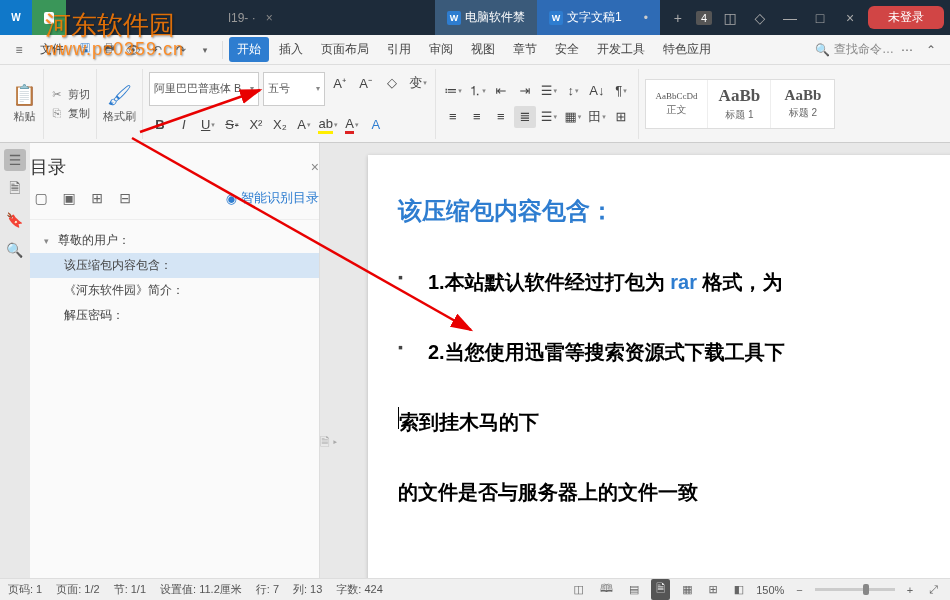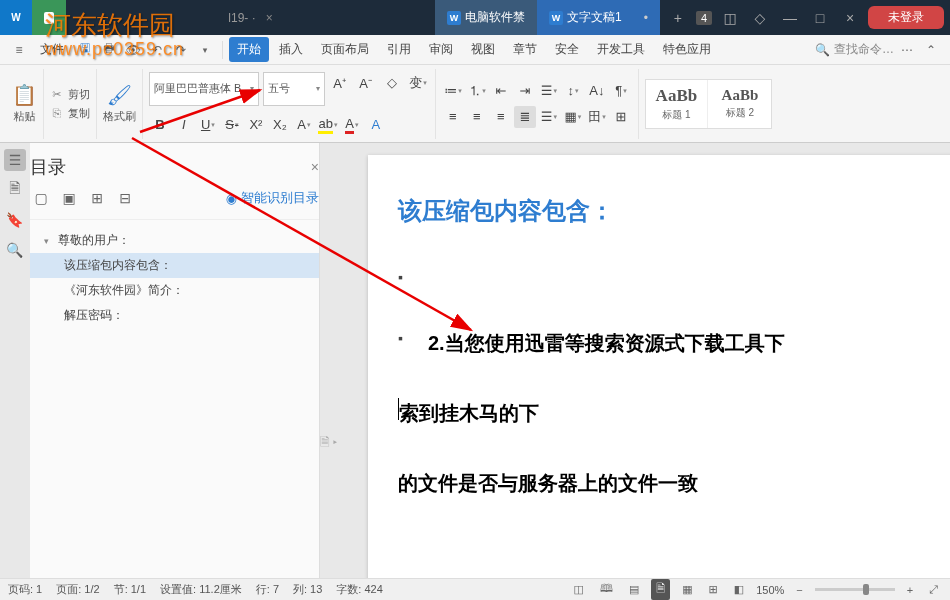--- a/index.html
+++ b/index.html
@@ -242,20 +242,24 @@
       <div class="tbtn" style="background:#ddd">≣</div>
       <div class="tbtn">☰<span class="dd">▾</span></div>
       <div class="tbtn">▦<span class="dd">▾</span></div>
       <div class="tbtn">田<span class="dd">▾</span></div>
       <div class="tbtn">⊞</div>
     </div>
   </div>
   <div class="rgroup noline">
     <div class="style-grp">
       <div class="style-box">
+          <span class="prev" style="font-size:9px">AaBbCcDd</span>
+          <span class="lbl">正文</span>
+        </div>
+      <div class="style-box">
           <span class="prev" style="font-size:17px;font-weight:bold">AaBb</span>
           <span class="lbl">标题 1</span>
         </div>
       <div class="style-box">
           <span class="prev" style="font-size:15px;font-weight:bold">AaBb</span>
           <span class="lbl">标题 2</span>
         </div>
     </div>
   </div>
 </div>
@@ -298,20 +302,21 @@
       </div>
   </div>
 </div>
 
 <div class="doc">
   <div class="pg-ico">🗎 ▸</div>
   <div class="page">
     <h1>该压缩包内容包含：</h1>
     <div class="line">
         <span class="bullet">▪</span>
+        <span><span>1.本站默认软件经过打包为 </span><span class="rar">rar</span><span> 格式，为</span></span>
       </div>
     <div class="line">
         <span class="bullet">▪</span>
         <span>2.当您使用迅雷等搜索资源式下载工具下</span>
       </div>
     <div class="line" style="margin-left:0">
         <span class="cursor"></span>
         <span>索到挂木马的下</span>
       </div>
     <div class="line" style="margin-left:0">

